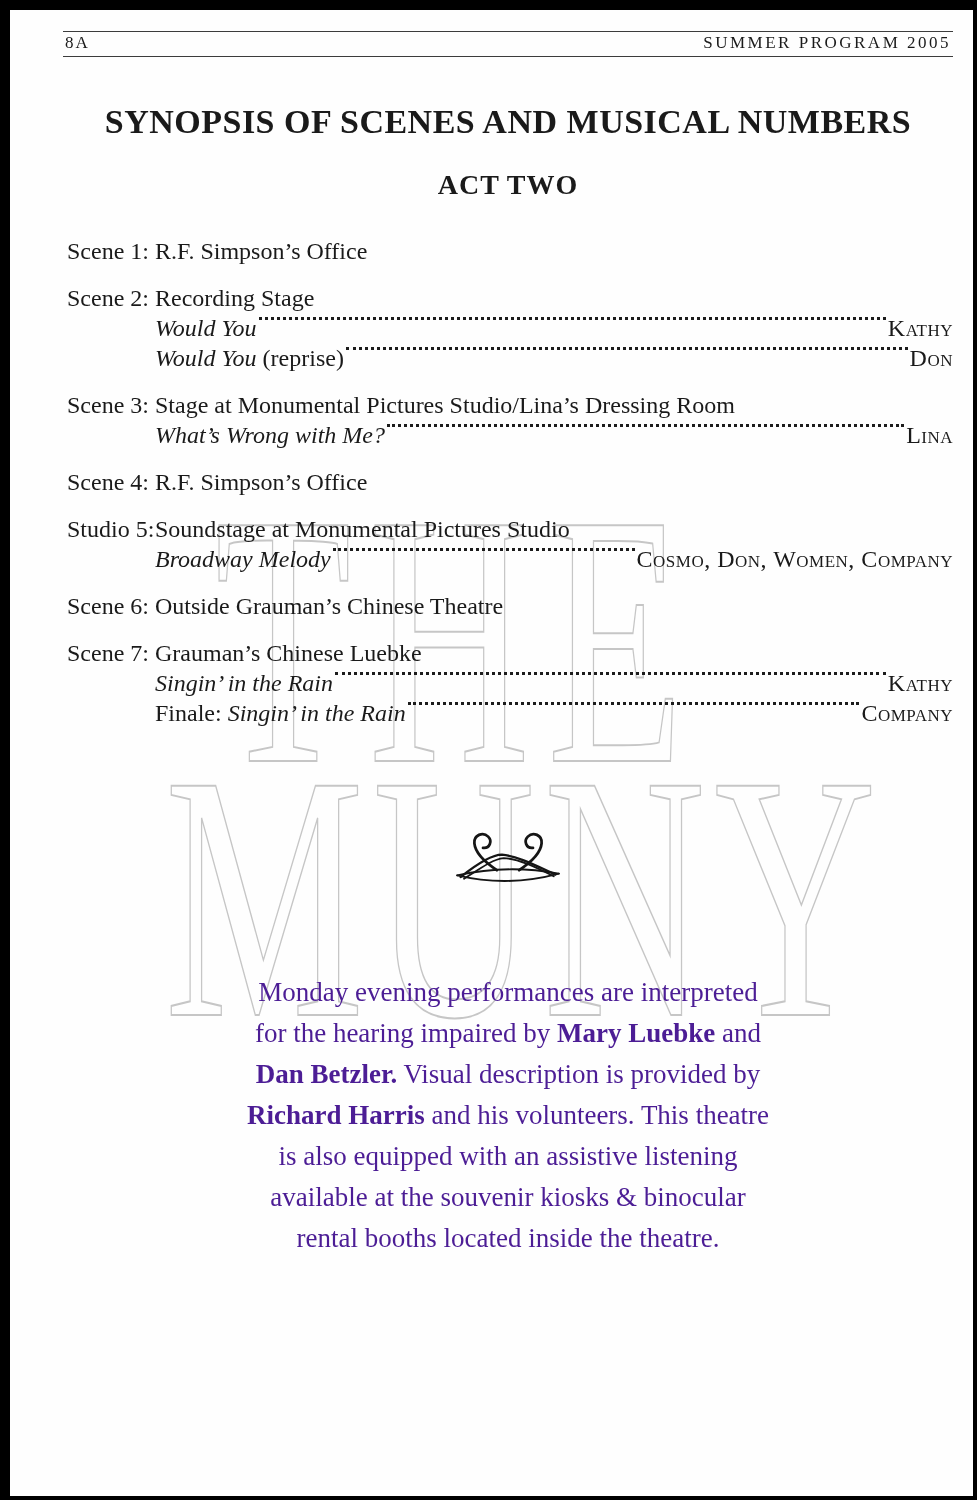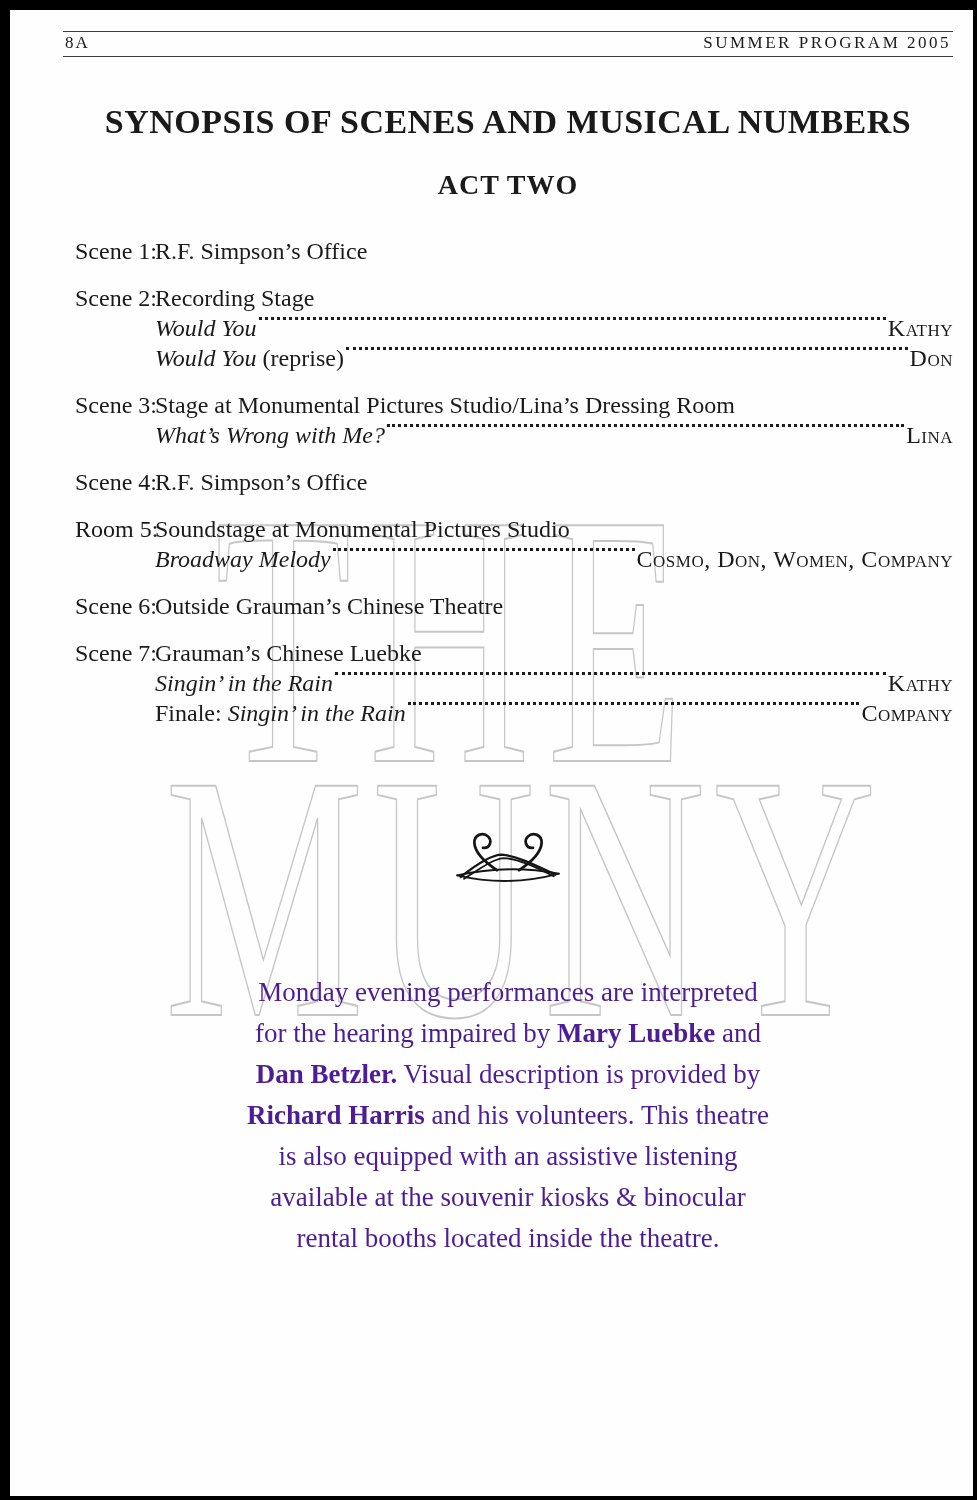--- a/index.html
+++ b/index.html
@@ -46,21 +46,21 @@
     line-height:40px;
   }
   .act {
     margin:26px 0 0 0;
     text-align:center;
     font-size:28px; font-weight:bold; letter-spacing:1px;
     line-height:34px;
   }
   .scenes { margin-top:34px; font-size:24px; }
   .scene { position:relative; padding-left:92px; margin-bottom:17px; line-height:30px; }
-  .scene-label { position:absolute; left:12px; top:0; }
+  .scene-label { position:absolute; left:4px; top:0; }
   .song { display:flex; align-items:flex-start; }
   .song-prefix, .song-suffix { white-space:pre; font-style:normal; }
   .song-title { font-style:italic; white-space:pre; }
   .leader {
     flex:1 1 auto;
     height:4px;
     border-bottom:3px dotted #1c1c1c;
     margin:0 2px;
     min-width:30px;
   }
@@ -137,21 +137,21 @@
 </div>
   </div>
 
   <div class="scene">
     <span class="scene-label">Scene 4:</span>
     <span class="scene-location">R.F. Simpson’s Office</span>
     <div></div>
   </div>
 
   <div class="scene">
-    <span class="scene-label">Room 5:</span>
+    <span class="scene-label">Studio 5:</span>
     <span class="scene-location">Soundstage at Monumental Pictures Studio</span>
     <div>
   <div class="song">
     <span class="song-prefix"></span>
     <span class="song-title">Broadway Melody</span>
     <span class="song-suffix"></span>
     <span class="leader"></span>
     <span class="song-cast">Cosmo, Don, Women, Company</span>
   </div>
 </div>

